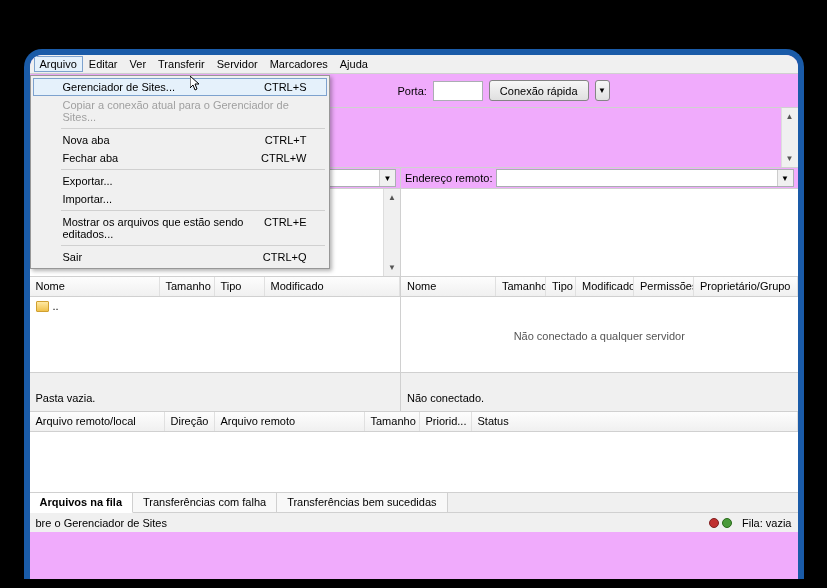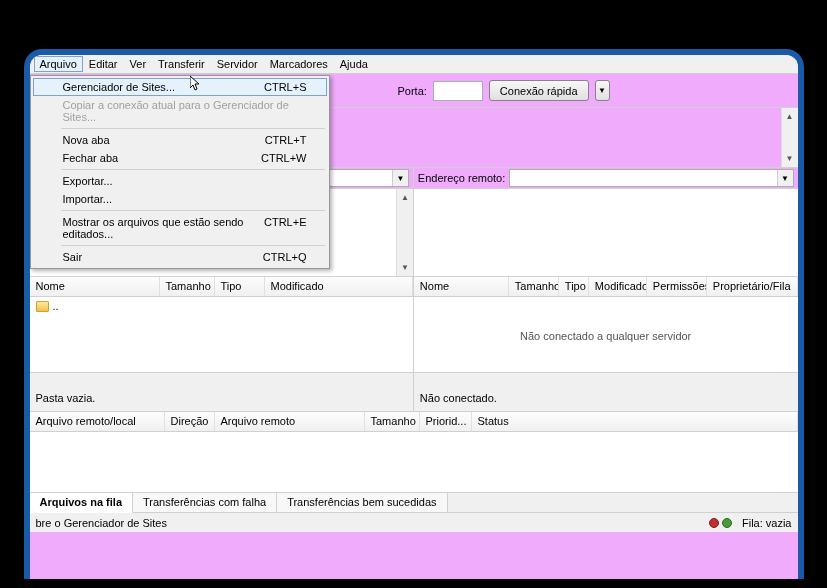--- a/index.html
+++ b/index.html
@@ -179,21 +179,21 @@
             <div class="arrow">▼</div>
           </div>
       </div>
       <div class="tree-area" style="padding:0"></div>
       <div class="list-header">
         <div class="col" style="width:95px">Nome</div>
         <div class="col" style="width:50px">Tamanho</div>
         <div class="col" style="width:30px">Tipo</div>
         <div class="col" style="width:58px">Modificado</div>
         <div class="col" style="width:60px">Permissões</div>
-        <div class="col" style="flex:1">Proprietário/Fila</div>
+        <div class="col" style="flex:1">Proprietário/Grupo</div>
       </div>
       <div class="list-body">
         <div class="empty-msg">Não conectado a qualquer servidor</div>
       </div>
       <div class="status-row">Não conectado.</div>
     </div>
   </div>
 
   <div class="queue-header">
     <div class="col" style="width:135px">Arquivo remoto/local</div>

